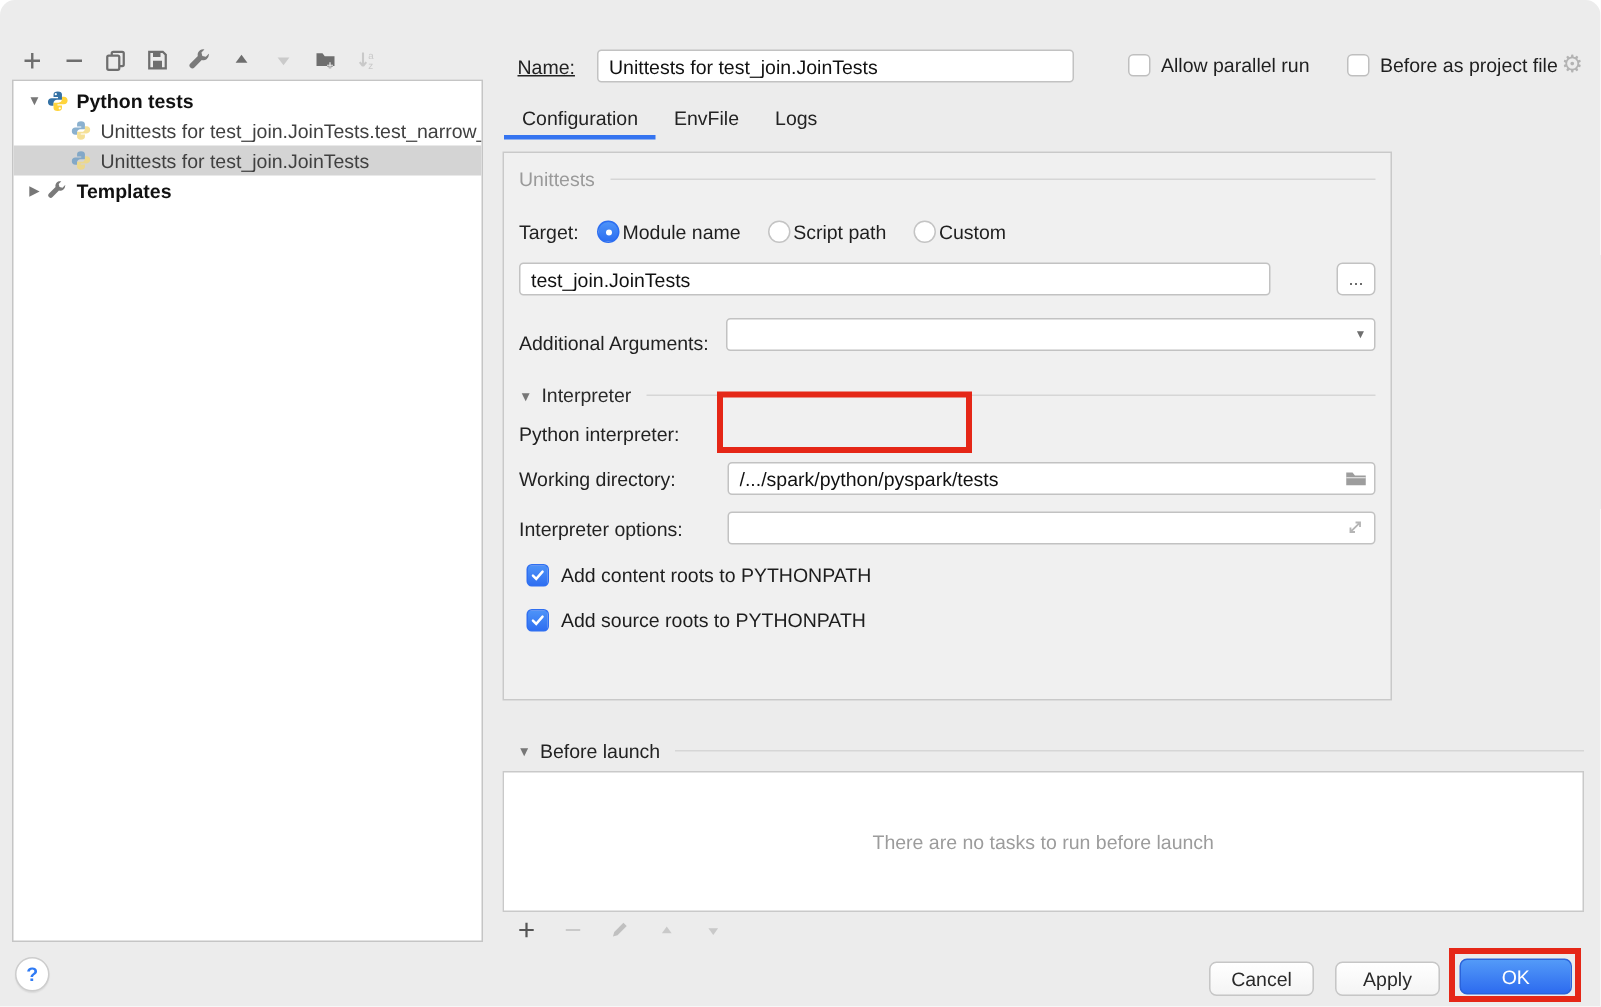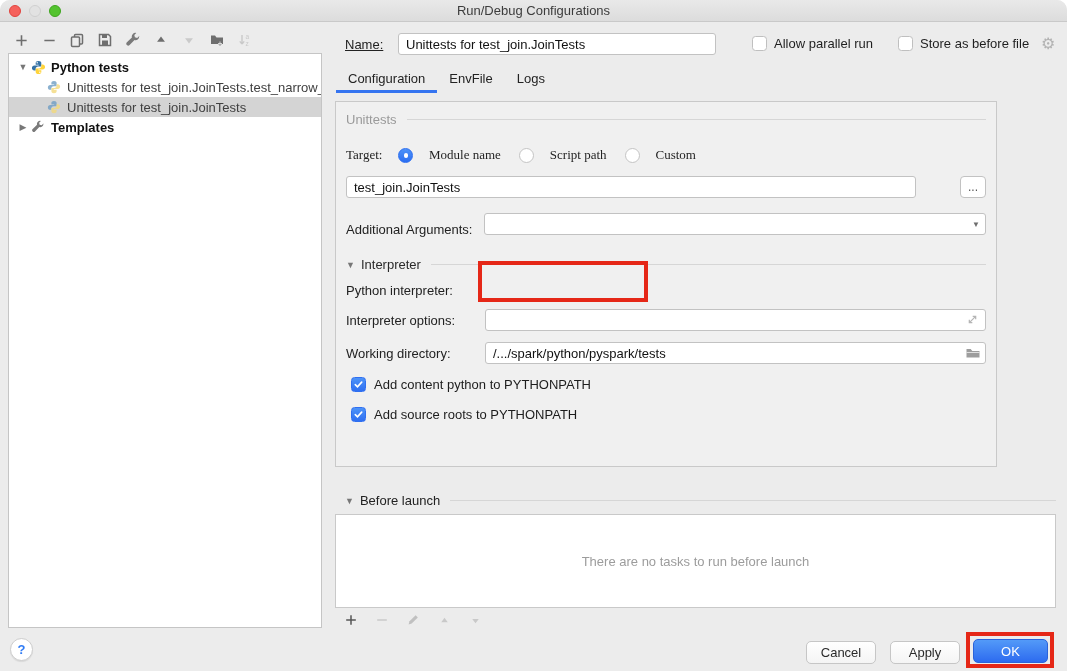--- a/index.html
+++ b/index.html
@@ -37,30 +37,30 @@
   .cb { width:15px; height:15px; border:1px solid #bfbfbf; border-radius:3.5px; background:#fff; flex:0 0 15px; }
   .cb.checked { background:linear-gradient(#4d93f8,#2f6ff1); border-color:#2f6ff1; display:flex; align-items:center; justify-content:center; }
   .gear { position:absolute; left:1041px; top:35px; font-size:16px; color:#b3b3b3; line-height:18px; }
 
   
   .tabs { position:absolute; left:336px; top:67px; display:flex; height:26px; }
   .tab { padding:0 12px; line-height:23px; color:#232323; border-bottom:3px solid transparent; cursor:default; }
   .tab.active { border-bottom-color:#3574f0; }
 
   
-  .form-panel { position:absolute; left:335px; top:101px; width:662px; height:366px; background:#f0f0f0; border:1px solid #c9c9c9; padding:8px 10px 0 10px; overflow:hidden; }
+  .form-panel { position:absolute; left:335px; top:101px; width:593px; height:366px; background:#f0f0f0; border:1px solid #c9c9c9; padding:8px 10px 0 10px; overflow:hidden; }
   .group-hdr { display:flex; align-items:center; color:#9a9a9a; margin-top:2px; }
   .group-hdr .rule { flex:1; border-top:1px solid #d6d6d6; margin-left:10px; }
   .sec-hdr { display:flex; align-items:center; color:#2a2a2a; margin:20px 0 0 0; }
   .sec-hdr .tri { font-size:9px; color:#777; margin-right:6px; }
   .sec-hdr .rule { flex:1; border-top:1px solid #d6d6d6; margin-left:10px; }
 
-  .target-row { display:flex; align-items:center; margin-top:20px;font-family:Liberation Serif, serif; }
+  .target-row { display:flex; align-items:center; margin-top:20px; }
   .target-row .tlab { width:52px; color:#222; }
-  .radio-opt { display:flex; align-items:center; gap:16px; margin-right:18px; cursor:default;justify-content:flex-end; }
+  .radio-opt { display:flex; align-items:center; gap:2px; margin-right:18px; cursor:default;justify-content:flex-end; }
   .radio { width:15px; height:15px; border-radius:50%; background:#fff; border:1px solid #c4c4c4; position:relative; flex:0 0 15px; }
   .radio.sel { background:linear-gradient(#4d93f8,#2c6ef1); border-color:#2c6ef1; }
   .radio.sel::after { content:""; position:absolute; left:4.5px; top:4.5px; width:4.5px; height:4.5px; border-radius:50%; background:#fff; }
 
   .target-input-row { display:flex; align-items:center; margin-top:13px;gap:37px; }
   .f-input { height:22px; border:1px solid #c2c2c2; border-radius:3px; background:#fff; font:13px "Liberation Sans",sans-serif; padding:0 7px; color:#111; width:100%; }
   .browse-btn { width:26px; height:22px; margin-left:7px; border:1px solid #c2c2c2; border-radius:4px; background:#fff; font:12px "Liberation Sans",sans-serif; color:#555; line-height:18px; flex:0 0 26px; }
 
   .args-row { display:flex; align-items:center; margin-top:12px; }
   .args-row .alab { margin-right:12px; color:#222; white-space:nowrap;margin-top:12px; }
@@ -103,28 +103,20 @@
   .ann.env { left:478px; top:261px; width:170px; height:41px; }
   .ann.ok  { left:966px; top:632px; width:88px; height:36px; }
 
   svg { display:block; }
 </style>
 </head>
 <body>
 
 <div class="window">
 
-  <div class="titlebar">
-    <div class="lights">
-      <div class="light close"></div>
-      <div class="light min"></div>
-      <div class="light zoom"></div>
-    </div>
-    <div class="title">Run/Debug Configurations</div>
-  </div>
 
   <div class="lp-toolbar">
     <span class="tbi">
       <svg width="15" height="15" viewBox="0 0 16 16">
           <path d="M8 2.5v11M2.5 8h11" stroke="#6e6e6e" stroke-width="1.7"></path>
         </svg>
       </span>
     <span class="tbi">
       <svg width="15" height="15" viewBox="0 0 16 16">
           <path d="M2.5 8h11" stroke="#6e6e6e" stroke-width="1.7"></path>
@@ -218,21 +210,21 @@
 
   <div class="name-label">Name:</div>
   <input class="name-input" value="Unittests for test_join.JoinTests" style="">
 
   <div class="hdr-check" style="left:752px;">
     <span class="cb"></span>
     <span>Allow parallel run</span>
   </div>
   <div class="hdr-check" style="left:898px;">
     <span class="cb"></span>
-    <span>Store as before file</span>
+    <span>Before as project file</span>
   </div>
   <div class="gear">⚙</div>
 
   <div class="tabs">
     <div class="tab active">Configuration</div>
     <div class="tab">EnvFile</div>
     <div class="tab">Logs</div>
   </div>
 
   <div class="form-panel">
@@ -273,54 +265,54 @@
 
     <div class="sec-hdr">
       <span class="tri">▼</span>
       <span>Interpreter</span>
       <span class="rule"></span>
     </div>
 
 
     <div class="grid-row" style="margin-top:11px;">
       <span class="glab">Python interpreter:</span>
-    </div>
-
-    <div class="grid-row" style="margin-top:11px;">
-      <span class="glab">Interpreter options:</span>
-      <span class="iconed">
-        <input class="f-input" value="" style="">
-        <span class="in-icon">
-          <svg width="15" height="15" viewBox="0 0 16 16">
-              <path d="M5 11l6-6M8.2 4.6H11.4V7.8M7.8 11.4H4.6V8.2" stroke="#b5b5b5" stroke-width="1.3" fill="none"></path>
-            </svg>
-        </span>
-      </span>
     </div>
 
     <div class="grid-row" style="margin-top:11px;">
       <span class="glab">Working directory:</span>
       <span class="iconed">
         <input class="f-input" value="/.../spark/python/pyspark/tests" style="">
         <span class="in-icon">
           <svg width="16" height="16" viewBox="0 0 16 16">
               <path d="M1.5 4h4.2l1.6 2H14.5v6.5H1.5z" fill="#9d9d9d"></path>
               <path d="M1.5 7.5h13" stroke="#f0f0f0" stroke-width=".8"></path>
             </svg>
         </span>
       </span>
     </div>
 
+    <div class="grid-row" style="margin-top:11px;">
+      <span class="glab">Interpreter options:</span>
+      <span class="iconed">
+        <input class="f-input" value="" style="">
+        <span class="in-icon">
+          <svg width="15" height="15" viewBox="0 0 16 16">
+              <path d="M5 11l6-6M8.2 4.6H11.4V7.8M7.8 11.4H4.6V8.2" stroke="#b5b5b5" stroke-width="1.3" fill="none"></path>
+            </svg>
+        </span>
+      </span>
+    </div>
+
     <div class="chk-row">
       <span class="cb checked">
         <svg width="11" height="11" viewBox="0 0 12 12">
             <path d="M2.5 6.2l2.4 2.4 4.6-5.2" fill="none" stroke="#fff" stroke-width="1.8" stroke-linecap="round"></path>
           </svg>
       </span>
-      <span>Add content python to PYTHONPATH</span>
+      <span>Add content roots to PYTHONPATH</span>
     </div>
     <div class="chk-row" style="margin-top:15px;">
       <span class="cb checked">
         <svg width="11" height="11" viewBox="0 0 12 12">
             <path d="M2.5 6.2l2.4 2.4 4.6-5.2" fill="none" stroke="#fff" stroke-width="1.8" stroke-linecap="round"></path>
           </svg>
       </span>
       <span>Add source roots to PYTHONPATH</span>
     </div>
 

